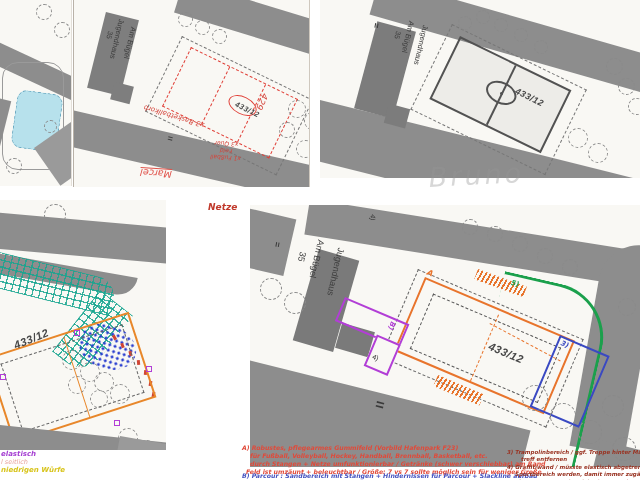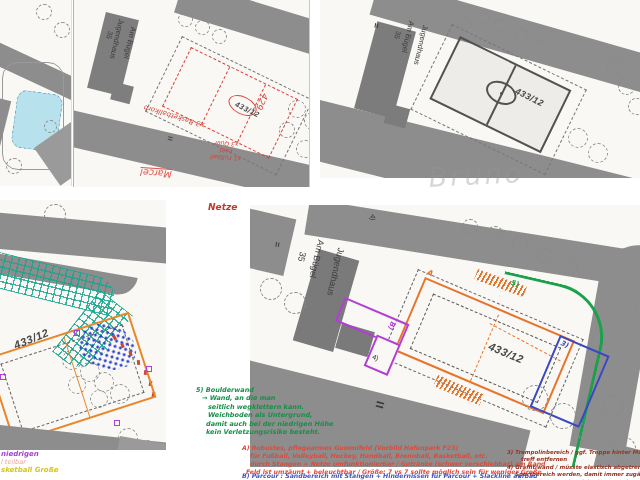--- a/index.html
+++ b/index.html
@@ -131,23 +131,23 @@
     <div class="tree" style="left:80px;top:162px;width:20px;height:20px"></div>
     <div class="tree" style="left:68px;top:176px;width:18px;height:18px"></div>
     <div class="tree" style="left:94px;top:172px;width:20px;height:20px"></div>
     <div class="tree" style="left:110px;top:184px;width:20px;height:20px"></div>
     <div class="tree" style="left:90px;top:190px;width:18px;height:18px"></div>
     <div class="tree" style="left:118px;top:228px;width:20px;height:20px"></div>
     <div class="tree" style="left:138px;top:240px;width:18px;height:18px"></div>
     <div class="street" style="left:-10px;top:224px;width:200px;height:26px;transform:rotate(6deg)"></div>
     <div class="street" style="left:120px;top:236px;width:60px;height:30px;transform:rotate(10deg);background:#9a9a9a"></div>
   </div>
-  <div class="hand" style="left:1px;top:450px;font-size:7px;color:#a53fd2;font-weight:bold">niedrigen</div>
-  <div class="hand" style="left:1px;top:458px;font-size:6.5px;color:rgba(220,110,100,.65)">l teilbar</div>
-  <div class="hand" style="left:1px;top:466px;font-size:7px;color:#d8c41c;font-weight:bold">sketball Große</div>
+  <div class="hand" style="left:1px;top:450px;font-size:7px;color:#a53fd2;font-weight:bold">elastisch</div>
+  <div class="hand" style="left:1px;top:458px;font-size:6.5px;color:rgba(220,110,100,.65)">l seitlich</div>
+  <div class="hand" style="left:1px;top:466px;font-size:7px;color:#d8c41c;font-weight:bold">niedrigen Würfe</div>
 
   <div class="panel dots" style="left:250px;top:205px;width:390px;height:262px">
     <div class="street" style="left:-16px;top:0;width:64px;height:58px;transform:rotate(13deg)"></div>
     <div class="street" style="left:60px;top:-6px;width:350px;height:36px;transform:rotate(9deg)"></div>
     <div class="street" style="left:356px;top:34px;width:56px;height:210px;transform:rotate(10deg);border-top-left-radius:40px"></div>
     <div class="street" style="left:-30px;top:148px;width:320px;height:110px;transform:rotate(14deg)"></div>
     <div class="street" style="left:350px;top:235px;width:60px;height:40px;transform:rotate(14deg)"></div>
     <div class="txt" style="left:33px;top:38px;font-size:9px;font-weight:bold;transform:rotate(100deg);color:#3a3a3a">=</div>
     <div class="txt" style="left:128px;top:190px;font-size:15px;font-weight:bold;transform:rotate(14deg);color:#3a3a3a">=</div>
     <div class="p" style="left:55px;top:48px;width:42px;height:95px;transform:rotate(16deg);background:#7a7a7a"></div>
@@ -190,28 +190,20 @@
     <div class="tree" style="left:34px;top:87px;width:22px;height:22px"></div>
     <div class="tree" style="left:272px;top:180px;width:26px;height:26px"></div>
     <div class="tree" style="left:300px;top:198px;width:26px;height:26px"></div>
     <div class="tree" style="left:328px;top:215px;width:24px;height:24px"></div>
     <div class="tree" style="left:352px;top:190px;width:22px;height:22px"></div>
     <div class="tree" style="left:362px;top:232px;width:24px;height:24px"></div>
     <div class="tree" style="left:368px;top:93px;width:18px;height:18px"></div>
   </div>
   <div class="hand" style="left:208px;top:202px;font-size:9px;font-weight:bold;color:#c0392b">Netze</div>
 
-  <div class="note" style="left:196px;top:386px;font-size:6.5px;color:#17904a">
-    <div>5) Boulderwand</div>
-    <div style="padding-left:6px">→ Wand, an die man</div>
-    <div style="padding-left:12px">seitlich wegklettern kann.</div>
-    <div style="padding-left:12px">Weichboden als Untergrund,</div>
-    <div style="padding-left:10px">damit auch bei der niedrigen Höhe</div>
-    <div style="padding-left:10px">kein Verletzungsrisiko besteht.</div>
-  </div>
 
   <div class="note" style="left:242px;top:444px;font-size:6.2px;color:#e04a3a">
     <div>A) Robustes, pflegearmes Gummifeld (Vorbild Hafenpark F23)</div>
     <div style="padding-left:8px">für Fußball, Volleyball, Hockey, Handball, Brennball, Basketball, etc.</div>
     <div style="padding-left:8px">durch Stangen + Netze umfunktionierbar / Getränke (schwer verschiebbar) am Rand</div>
     <div style="padding-left:4px">Feld ist umzäunt + beleuchtbar / Größe: 7 vs 7 sollte möglich sein für weniger Große</div>
   </div>
 
   <div class="note" style="left:242px;top:472px;font-size:6.2px;color:#4553c0">
     <div>B) Parcour : Sandbereich mit Stangen + Hindernissen für Parcour + Slackline aufbau</div>

